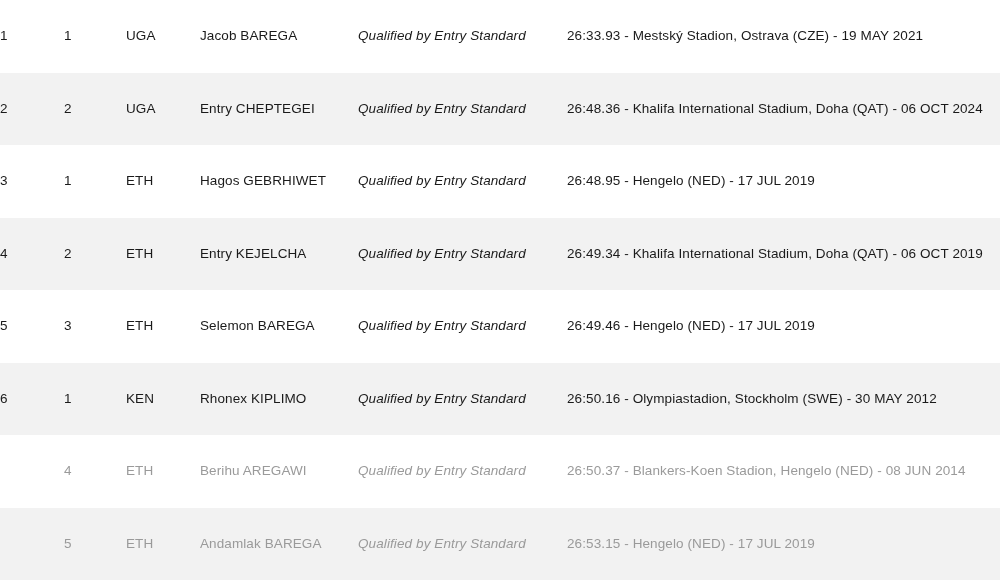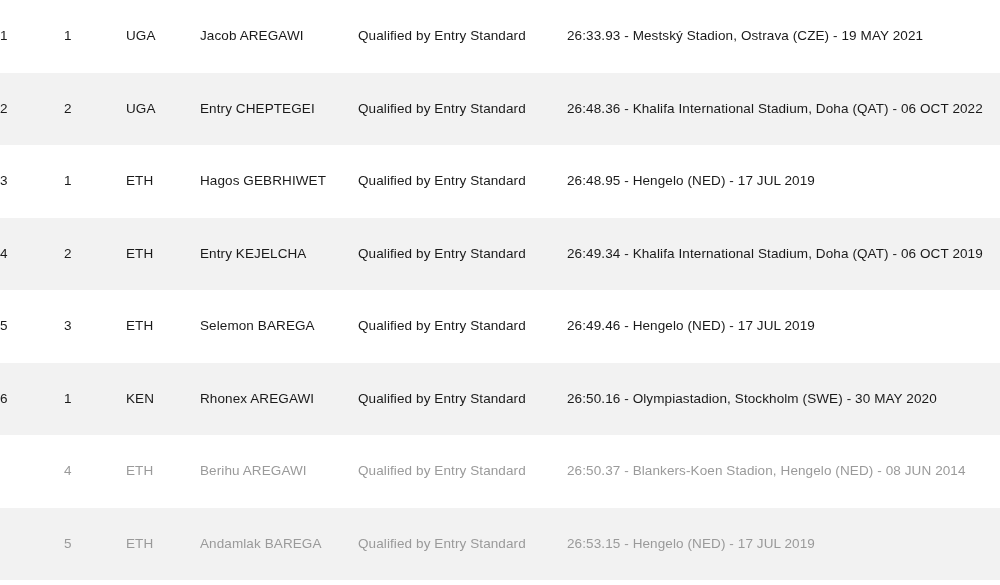--- a/index.html
+++ b/index.html
@@ -51,20 +51,21 @@
   .col-status   { width: 209px; white-space: normal !important; }
   .col-perf    { width: auto;  }
 
   .cell-athlete {
     padding-right: 14px;
   }
   .cell-status {
     font-size: 13px;
     line-height: 20.5px;
     padding-right: 20px;
+    font-style: italic;
   }
   .cell-perf {
     font-size: 13.5px;
     margin-top: 10px;
   }
 </style>
 </head>
 <body>
 
 <table id="results-table">
@@ -74,31 +75,31 @@
     <col class="col-country">
     <col class="col-athlete">
     <col class="col-status">
     <col class="col-perf">
   </colgroup>
   <tbody>
       <tr class="row-odd">
         <td class="cell-place">1</td>
         <td class="cell-nat-pos">1</td>
         <td class="cell-country">UGA</td>
-        <td class="cell-athlete">Jacob AREGAWI</td>
+        <td class="cell-athlete">Jacob BAREGA</td>
         <td class="cell-status">Qualified by Entry Standard</td>
         <td class="cell-perf">26:33.93 - Mestský Stadion, Ostrava (CZE) - 19 MAY 2021</td>
       </tr>
       <tr class="row-even">
         <td class="cell-place">2</td>
         <td class="cell-nat-pos">2</td>
         <td class="cell-country">UGA</td>
         <td class="cell-athlete">Entry CHEPTEGEI</td>
         <td class="cell-status">Qualified by Entry Standard</td>
-        <td class="cell-perf">26:48.36 - Khalifa International Stadium, Doha (QAT) - 06 OCT 2022</td>
+        <td class="cell-perf">26:48.36 - Khalifa International Stadium, Doha (QAT) - 06 OCT 2024</td>
       </tr>
       <tr class="row-odd">
         <td class="cell-place">3</td>
         <td class="cell-nat-pos">1</td>
         <td class="cell-country">ETH</td>
         <td class="cell-athlete">Hagos GEBRHIWET</td>
         <td class="cell-status">Qualified by Entry Standard</td>
         <td class="cell-perf">26:48.95 - Hengelo (NED) - 17 JUL 2019</td>
       </tr>
       <tr class="row-even">
@@ -114,23 +115,23 @@
         <td class="cell-nat-pos">3</td>
         <td class="cell-country">ETH</td>
         <td class="cell-athlete">Selemon BAREGA</td>
         <td class="cell-status">Qualified by Entry Standard</td>
         <td class="cell-perf">26:49.46 - Hengelo (NED) - 17 JUL 2019</td>
       </tr>
       <tr class="row-even">
         <td class="cell-place">6</td>
         <td class="cell-nat-pos">1</td>
         <td class="cell-country">KEN</td>
-        <td class="cell-athlete">Rhonex AREGAWI</td>
+        <td class="cell-athlete">Rhonex KIPLIMO</td>
         <td class="cell-status">Qualified by Entry Standard</td>
-        <td class="cell-perf">26:50.16 - Olympiastadion, Stockholm (SWE) - 30 MAY 2020</td>
+        <td class="cell-perf">26:50.16 - Olympiastadion, Stockholm (SWE) - 30 MAY 2012</td>
       </tr>
       <tr class="row-odd row-faded">
         <td class="cell-place"></td>
         <td class="cell-nat-pos">4</td>
         <td class="cell-country">ETH</td>
         <td class="cell-athlete">Berihu AREGAWI</td>
         <td class="cell-status">Qualified by Entry Standard</td>
         <td class="cell-perf">26:50.37 - Blankers-Koen Stadion, Hengelo (NED) - 08 JUN 2014</td>
       </tr>
       <tr class="row-even row-faded">

